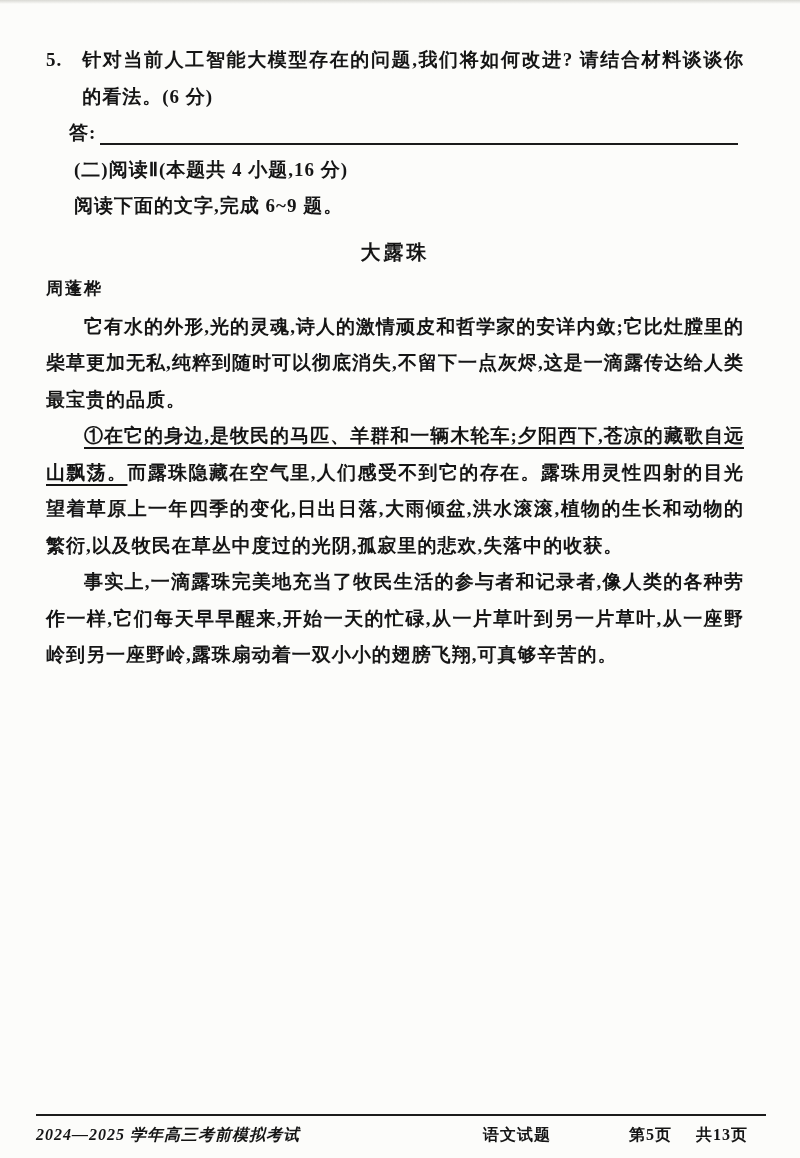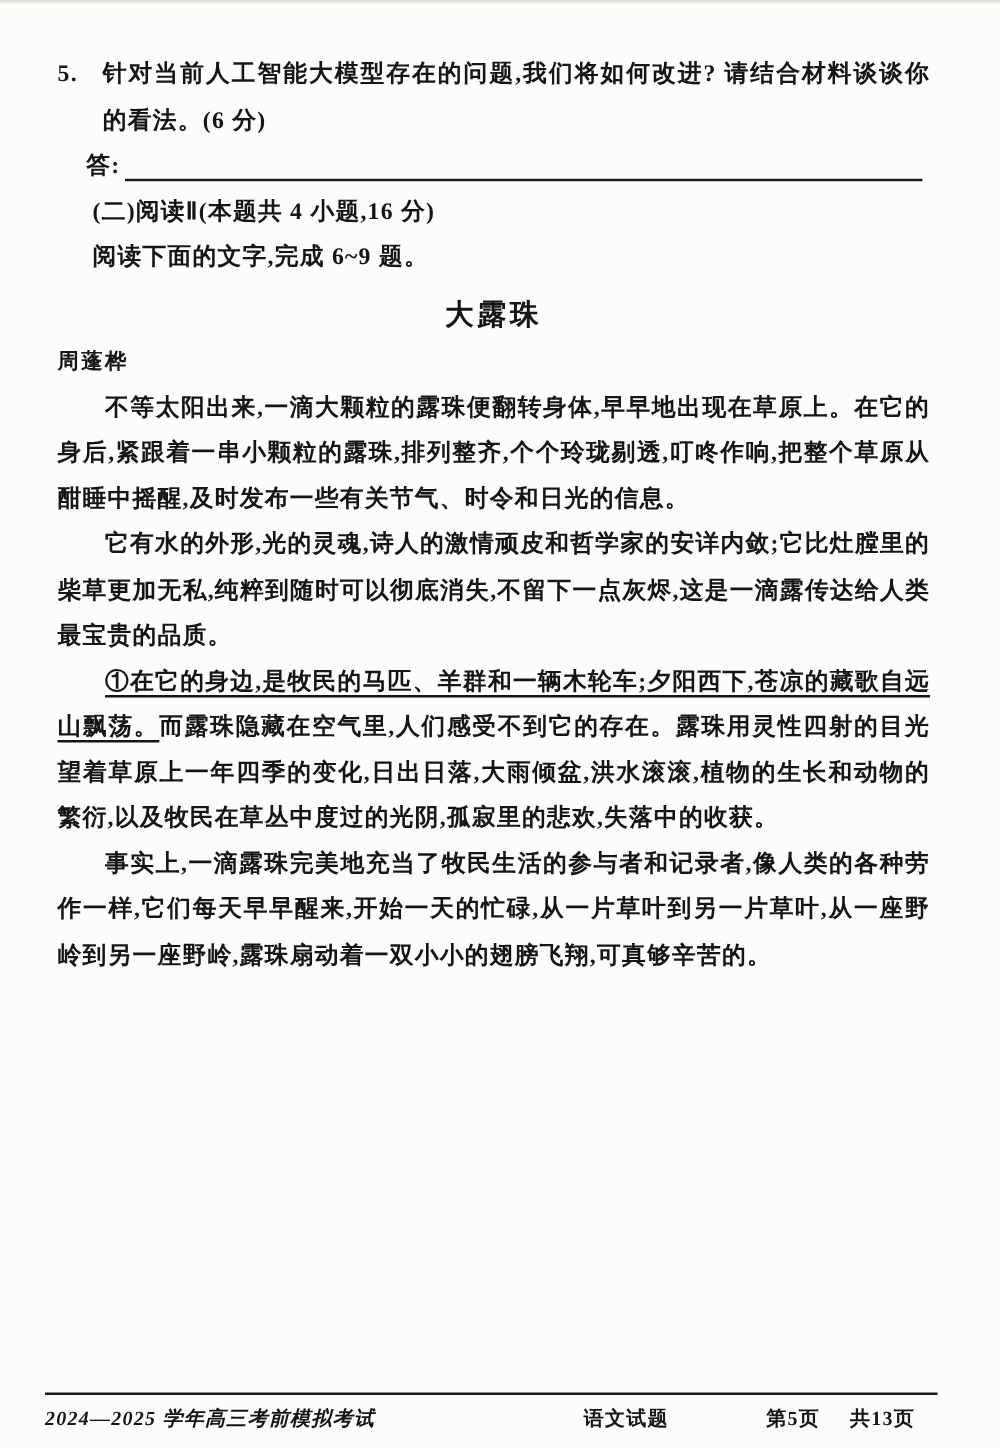--- a/index.html
+++ b/index.html
@@ -40,21 +40,21 @@
   .answer-label { flex: 0 0 auto; }
   .answer-blank {
     flex: 1;
     border-bottom: 2px solid #1b1b1b;
     margin: 0 6px 7px 4px;
     height: 1px;
   }
   .section-head { margin-left: 28px; }
   .title {
     text-align: center;
-    font-size: 23px;
+    font-size: 20px;
     font-weight: 700;
     letter-spacing: 3px;
     margin: 7px 0 1px 0;
     line-height: 40px;
   }
   .author {
     text-align: left;
     font-size: 17px;
     letter-spacing: 2px;
     margin: 0 0 4px 0;
@@ -62,21 +62,21 @@
   }
   .para { margin: 0; text-indent: 2em; }
   .underline {
     text-decoration: underline;
     text-decoration-thickness: 1.5px;
     text-underline-offset: 5px;
   }
   .footer {
     position: absolute;
     left: 36px;
-    right: 50px;
+    right: 34px;
     bottom: 12px;
     border-top: 2px solid #1c1c1c;
     padding-top: 9px;
     display: flex;
     align-items: baseline;
     font-size: 16px;
     letter-spacing: 1px;
   }
   .footer-left {
     flex: 1;
@@ -101,23 +101,20 @@
     <span class="answer-label">答:</span>
     <div class="answer-blank"></div>
   </div>
 
   <div class="section-head">(二)阅读Ⅱ(本题共 4 小题,16 分)</div>
   <div class="section-head">阅读下面的文字,完成 6~9 题。</div>
 
   <h2 class="title">大露珠</h2>
   <div class="author">周蓬桦</div>
 
-  <p class="para">
-    <span>不等太阳出来,一滴大颗粒的露珠便翻转身体,早早地出现在草原上。在它的身后,紧跟着一串小颗粒的露珠,排列整齐,个个玲珑剔透,叮咚作响,把整个草原从酣睡中摇醒,及时发布一些有关节气、时令和日光的信息。</span>
-  </p>
 
 
   <p class="para">
     <span>它有水的外形,光的灵魂,诗人的激情顽皮和哲学家的安详内敛;它比灶膛里的柴草更加无私,纯粹到随时可以彻底消失,不留下一点灰烬,这是一滴露传达给人类最宝贵的品质。</span>
   </p>
 
   <p class="para">
     <span class="underline">①在它的身边,是牧民的马匹、羊群和一辆木轮车;夕阳西下,苍凉的藏歌自远山飘荡。</span><span>而露珠隐藏在空气里,人们感受不到它的存在。露珠用灵性四射的目光望着草原上一年四季的变化,日出日落,大雨倾盆,洪水滚滚,植物的生长和动物的繁衍,以及牧民在草丛中度过的光阴,孤寂里的悲欢,失落中的收获。</span>
   </p>
 

